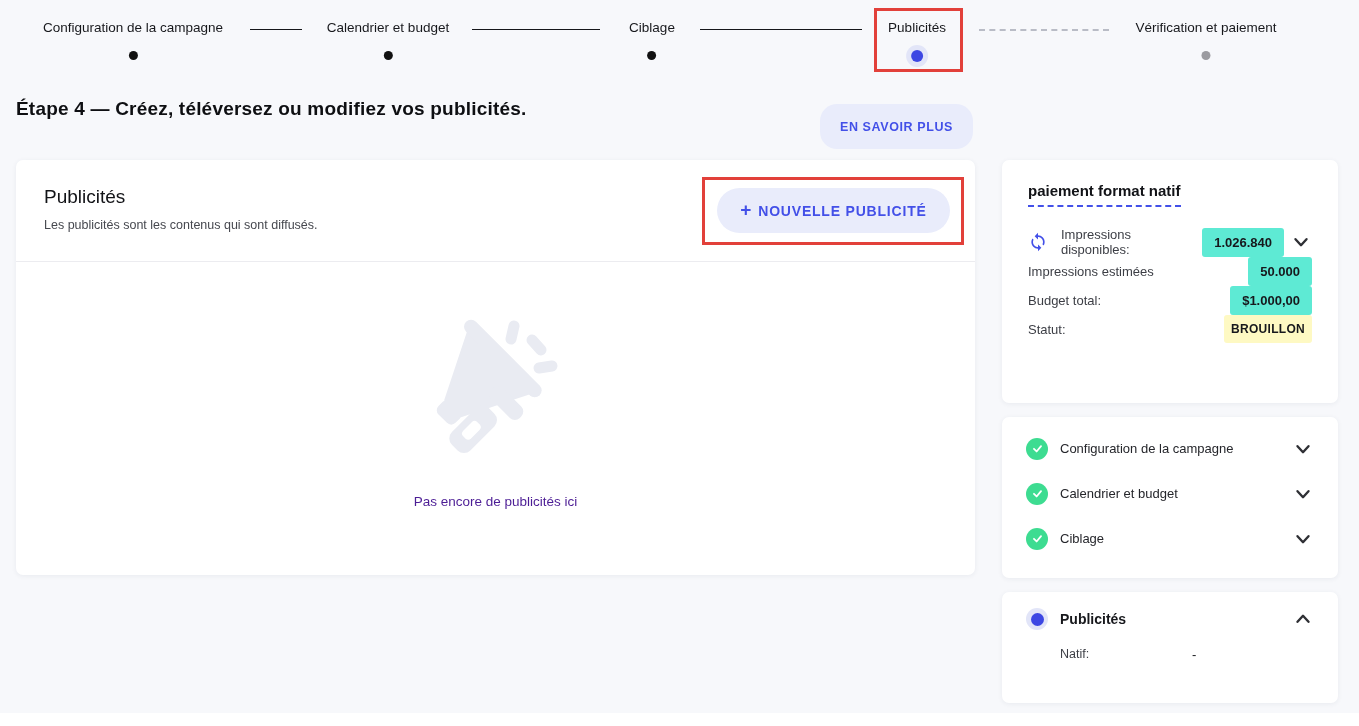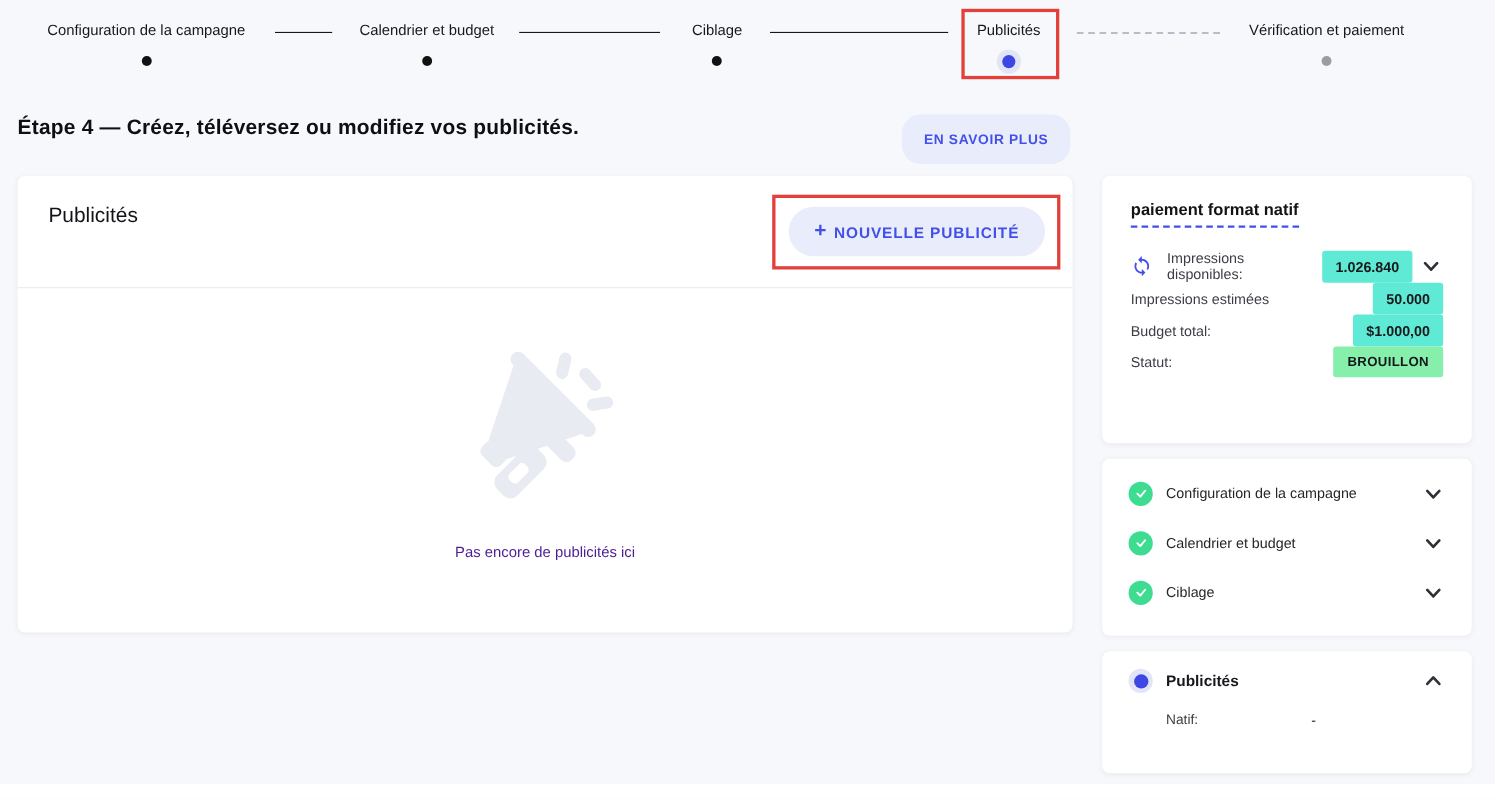--- a/index.html
+++ b/index.html
@@ -30,21 +30,21 @@
   }
   .dot-active { width:12px; height:12px; background:#3d47e3; }
   .connector { position:absolute; top:29px; height:0; border-top:1.5px solid #15161a; }
   .connector.dashed { border-top:2px dashed #b9bcc6; }
 
   
   .annotation { position:absolute; border:3px solid #e2403a; z-index:50; pointer-events:none; }
 
   
   .step-title {
-    position:absolute; left:16px; top:106px;
+    position:absolute; left:16px; top:98px;
     font-size:19px; font-weight:bold; color:#0e0f12; letter-spacing:0.2px;
   }
   .learn-more {
     position:absolute; left:820px; top:104px; width:153px; height:45px;
     background:#e9ecfb; color:#4350e8; border:none; border-radius:17px;
     font-family:"Liberation Sans", sans-serif;
     font-size:12.5px; font-weight:bold; letter-spacing:0.6px; cursor:pointer;
   }
 
   
@@ -82,21 +82,21 @@
   }
   .sum-row { display:flex; align-items:center; }
   .sum-row.first { margin-top:20px; }
   .sum-label { font-size:13px; color:#3c3e45; }
   .sum-spacer { flex:1; }
   .value-box {
     background:#5eead4; border-radius:3px; padding:7px 12px;
     font-size:13px; font-weight:bold; color:#17181c; white-space:nowrap;
   }
   .status-badge {
-    background:#86efac; border-radius:3px; width:100px; padding:7px 0;
+    background:#fef9c3; border-radius:3px; width:88px; padding:7px 0;
     text-align:center; font-size:12px; font-weight:bold; color:#17181c; letter-spacing:0.3px;
   }
   .refresh-btn { width:20px; height:20px; margin-right:13px; cursor:pointer; flex:none; }
 
   .card-steps { top:417px; height:161px; padding:9px 24px; }
   .acc-row { display:flex; align-items:center; height:45px; cursor:pointer; }
   .check-circle {
     width:22px; height:22px; border-radius:50%; background:#3ddc91; flex:none;
     display:flex; align-items:center; justify-content:center; margin-right:12px;
   }
@@ -145,20 +145,21 @@
 <div class="connector dashed" style="left:979px;width:130px"></div>
 
 <div class="annotation" style="left:874px;top:8px;width:89px;height:64px"></div>
 
 <h1 class="step-title">Étape 4 — Créez, téléversez ou modifiez vos publicités.</h1>
 <button class="learn-more">EN SAVOIR PLUS</button>
 
 <div class="main-card">
   <div class="main-card-header">
     <div class="panel-title">Publicités</div>
+    <div class="panel-subtitle">Les publicités sont les contenus qui sont diffusés.</div>
     <button class="new-ad-btn">
       <span class="new-ad-plus">+</span>
       <span>NOUVELLE PUBLICITÉ</span>
     </button>
   </div>
   <div class="empty-area">
     <svg width="140" height="152" viewBox="0 0 140 152">
       <g transform="rotate(-45 62 80)" fill="#e9ebf2">
         <rect x="14" y="52" width="18" height="24" rx="6"></rect>
         <polygon points="28,52 96,18 96,110 28,76"></polygon>

